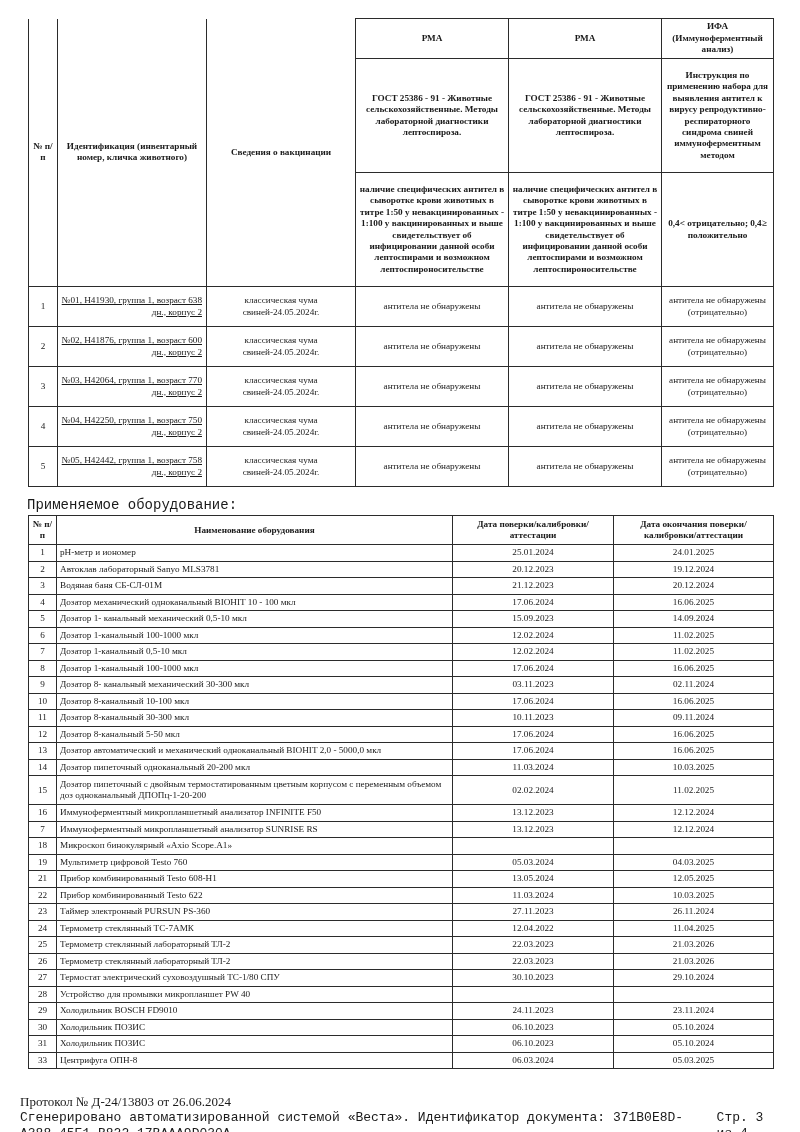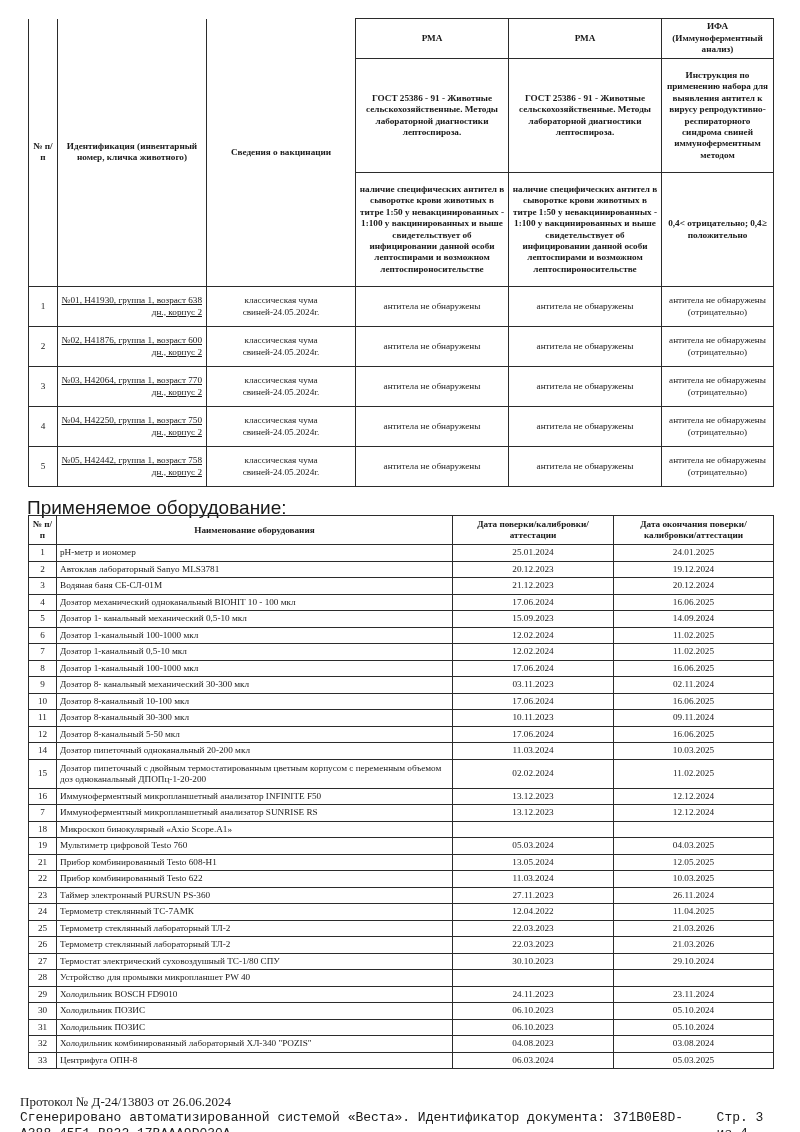--- a/index.html
+++ b/index.html
@@ -12,21 +12,21 @@
   #results { position: absolute; left: 28px; top: 18px; width: 745px; font-size: 9.2px; line-height: 11.4px; }
   #results .h { font-weight: bold; }
   #results tr.r-head1 td { height: 39px; }
   #results tr.r-head2 td { height: 113px; }
   #results tr.r-head3 td { height: 113px; margin-left: 17px; }
   #results tr.r-data td { height: 39px; }
   #results td.noTop { border-top: none; }
   #results td.ident { text-align: right; padding-right: 4px; text-decoration: underline; }
 
   
-  #equip-title { position: absolute; left: 27px; top: 497px; font-size: 19px; font-family: Liberation Sans, sans-serif; }
+  #equip-title { position: absolute; left: 27px; top: 497px; font-size: 14px; font-family: Liberation Mono, monospace; }
   #equipment { position: absolute; left: 28px; top: 515px; width: 745px; font-size: 9.2px; line-height: 11px; }
   #equipment th { font-weight: bold; height: 28px; padding: 0 2px; }
   #equipment td { height: 15.5px; padding: 0 3px; }
   #equipment td.name { text-align: left; }
   #equipment tr.tall td { height: 28px; }
 
   
   #footer { position: absolute; left: 20px; top: 1094px; width: 765px; font-size: 13px; line-height: 16px; }
   #footer .row2 { display: flex; justify-content: space-between; font-family: Liberation Mono, monospace; }
 </style>
@@ -188,20 +188,26 @@
         <td>10.11.2023</td>
         <td>09.11.2024</td>
       </tr>
       <tr>
         <td>12</td>
         <td class="name">Дозатор 8-канальный 5-50 мкл</td>
         <td>17.06.2024</td>
         <td>16.06.2025</td>
       </tr>
       <tr>
+        <td>13</td>
+        <td class="name">Дозатор автоматический и механический одноканальный BIOHIT 2,0 - 5000,0 мкл</td>
+        <td>17.06.2024</td>
+        <td>16.06.2025</td>
+      </tr>
+      <tr>
         <td>14</td>
         <td class="name">Дозатор пипеточный одноканальный 20-200 мкл</td>
         <td>11.03.2024</td>
         <td>10.03.2025</td>
       </tr>
       <tr class="tall">
         <td>15</td>
         <td class="name">Дозатор пипеточный с двойным термостатированным цветным корпусом с переменным объемом доз одноканальный ДПОПц-1-20-200</td>
         <td>02.02.2024</td>
         <td>11.02.2025</td>
@@ -288,26 +294,20 @@
         <td>30</td>
         <td class="name">Холодильник ПОЗИС</td>
         <td>06.10.2023</td>
         <td>05.10.2024</td>
       </tr>
       <tr>
         <td>31</td>
         <td class="name">Холодильник ПОЗИС</td>
         <td>06.10.2023</td>
         <td>05.10.2024</td>
-      </tr>
-      <tr>
-        <td>32</td>
-        <td class="name">Холодильник комбинированный лабораторный ХЛ-340 "POZIS"</td>
-        <td>04.08.2023</td>
-        <td>03.08.2024</td>
       </tr>
       <tr>
         <td>33</td>
         <td class="name">Центрифуга ОПН-8</td>
         <td>06.03.2024</td>
         <td>05.03.2025</td>
       </tr>
     </tbody>
 </table>
 

